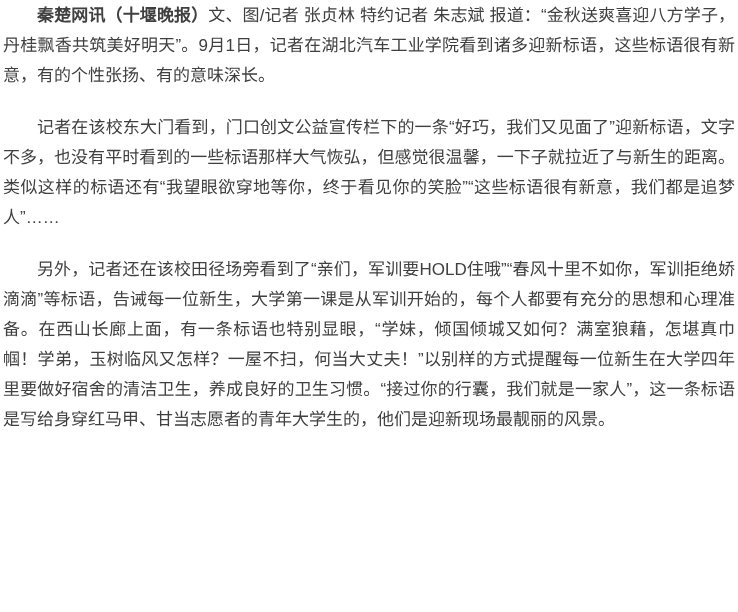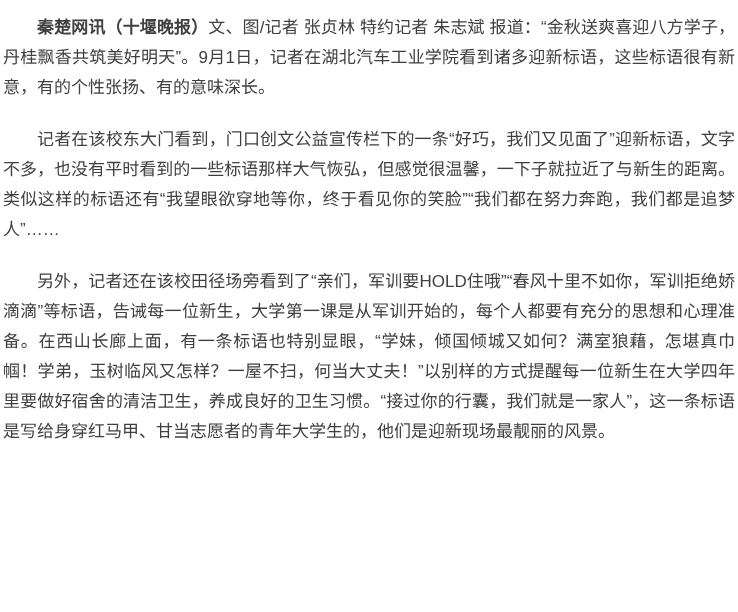--- a/index.html
+++ b/index.html
@@ -16,30 +16,30 @@
     box-sizing: border-box;
     width: 738px;
     padding: 1px 3px 0 3px;
     font-family: "Liberation Sans", sans-serif;
     font-size: 17px;
     line-height: 30px;
     color: #404040;
     text-align: justify;
   }
   .article p {
-    margin: 12px 0 22px 0;
+    margin: 0 0 22px 0;
     text-indent: 2em;
   }
   .article p .lead {
     font-weight: bold;
   }
 </style>
 </head>
 <body>
 
 <div class="article">
   <p><span class="lead">秦楚网讯（十堰晚报）</span><span>文、图/记者 张贞林 特约记者 朱志斌 报道：“金秋送爽喜迎八方学子，丹桂飘香共筑美好明天”。9月1日，记者在湖北汽车工业学院看到诸多迎新标语，这些标语很有新意，有的个性张扬、有的意味深长。</span></p>
 
-  <p><span>记者在该校东大门看到，门口创文公益宣传栏下的一条“好巧，我们又见面了”迎新标语，文字不多，也没有平时看到的一些标语那样大气恢弘，但感觉很温馨，一下子就拉近了与新生的距离。类似这样的标语还有“我望眼欲穿地等你，终于看见你的笑脸”“我们都在努力奔跑，我们都是追梦人”……</span></p>
+  <p><span>记者在该校东大门看到，门口创文公益宣传栏下的一条“好巧，我们又见面了”迎新标语，文字不多，也没有平时看到的一些标语那样大气恢弘，但感觉很温馨，一下子就拉近了与新生的距离。类似这样的标语还有“我望眼欲穿地等你，终于看见你的笑脸”“这些标语很有新意，我们都是追梦人”……</span></p>
 
 
   <p><span>另外，记者还在该校田径场旁看到了“亲们，军训要HOLD住哦”“春风十里不如你，军训拒绝娇滴滴”等标语，告诫每一位新生，大学第一课是从军训开始的，每个人都要有充分的思想和心理准备。在西山长廊上面，有一条标语也特别显眼，“学妹，倾国倾城又如何？满室狼藉，怎堪真巾帼！学弟，玉树临风又怎样？一屋不扫，何当大丈夫！”以别样的方式提醒每一位新生在大学四年里要做好宿舍的清洁卫生，养成良好的卫生习惯。“接过你的行囊，我们就是一家人”，这一条标语是写给身穿红马甲、甘当志愿者的青年大学生的，他们是迎新现场最靓丽的风景。</span></p>
 </div>
 
 </body></html>

